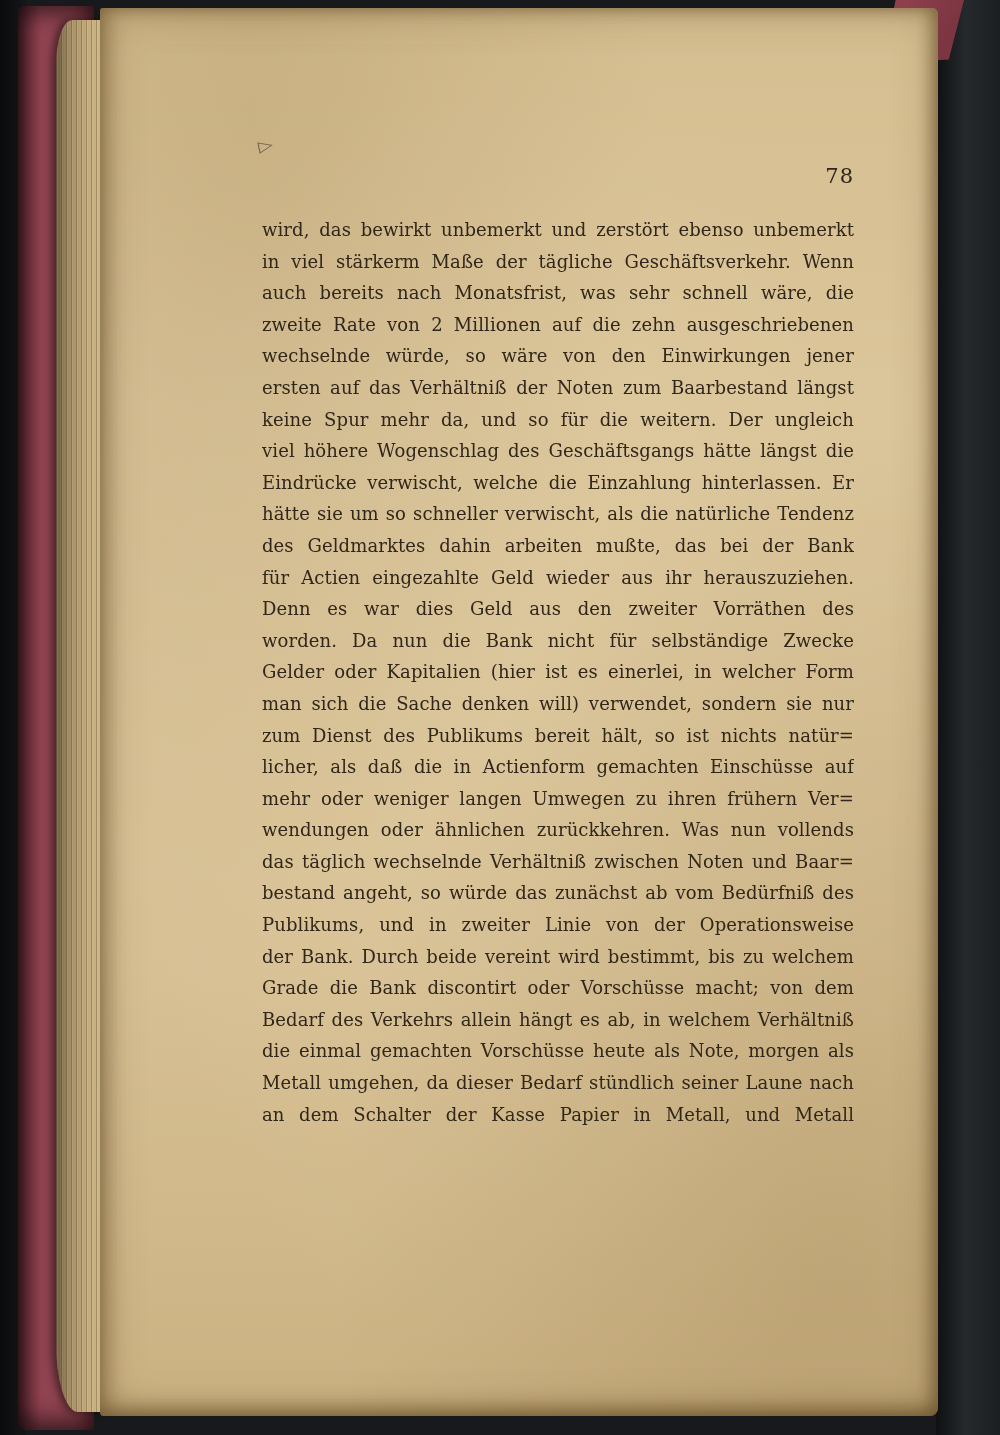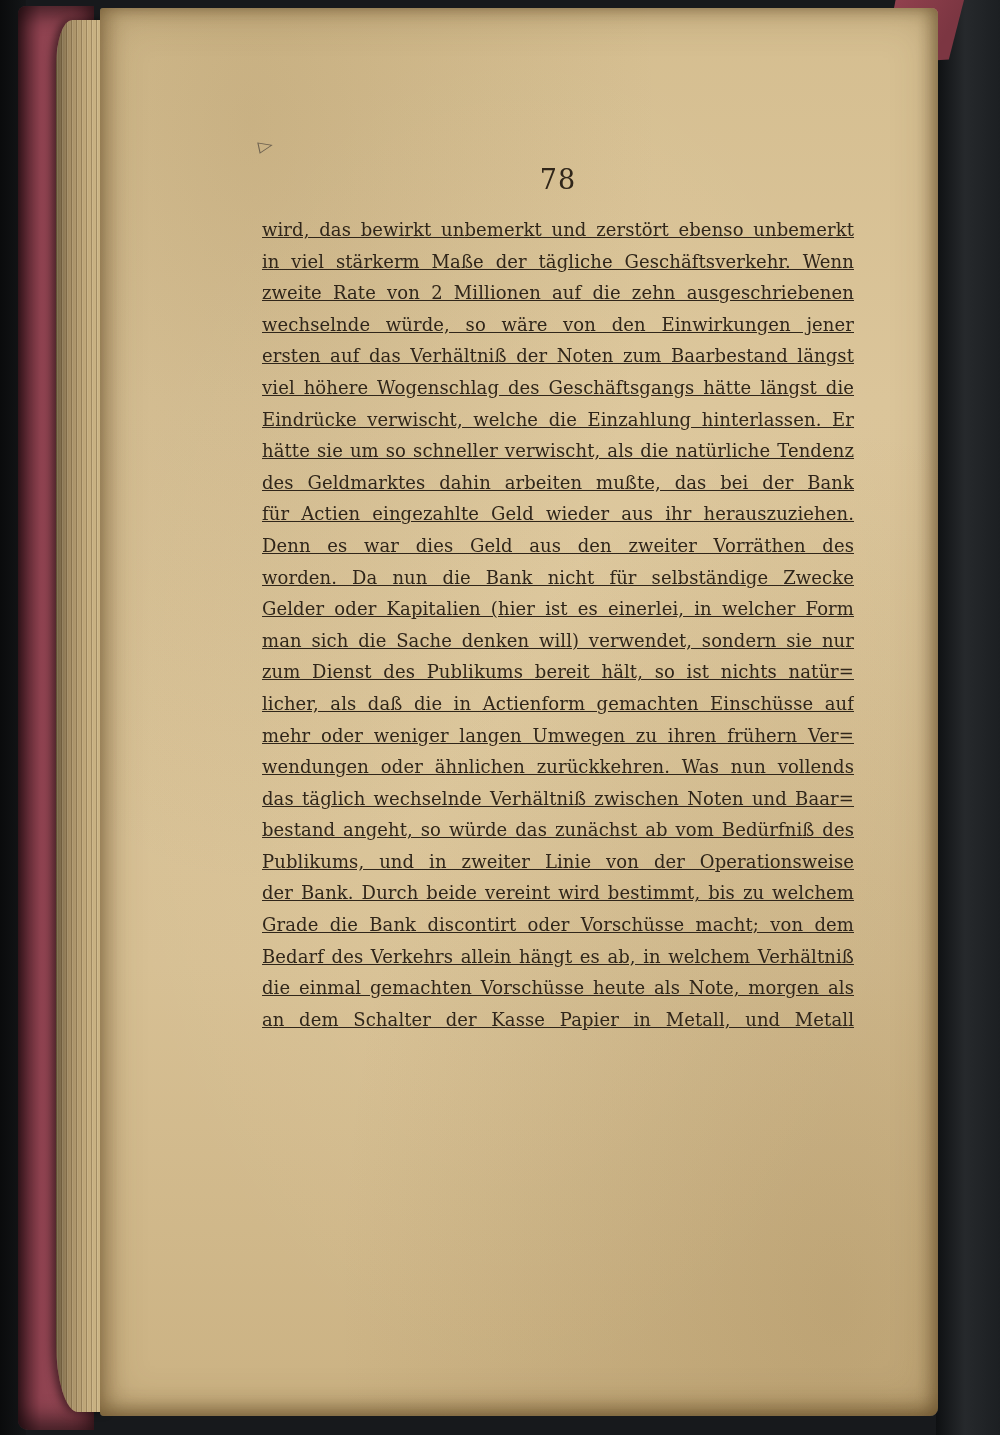--- a/index.html
+++ b/index.html
@@ -65,29 +65,28 @@
   }
 
   .margin-mark {
     position: absolute; left: 158px; top: 126px;
     font-size: 19px; color: #6e6250;
     transform: rotate(-12deg) scaleY(.8);
   }
 
   .page-number {
     position: absolute; left: 162px; top: 156px; width: 592px;
-    text-align: center;
-    font-size: 27px; letter-spacing: 1px;
+    text-align: right;
+    font-size: 21px; letter-spacing: 1px;
     color: var(--ink, #30261a);
   }
 
   .text-block {
     position: absolute; left: 162px; top: 206px; width: 592px;
     color: var(--ink, #30261a);
-    text-decoration: underline;
   }
   .text-block .line {
     height: 31.6px; line-height: 31.6px;
     font-size: 18px; letter-spacing: .1px;
     text-align: justify; text-align-last: justify;
     white-space: nowrap; overflow: hidden;
   }
 </style>
 </head>
 <body>
@@ -98,39 +97,42 @@
   <div class="cover-left"></div>
   <div class="page-stack"></div>
   <div class="cover-corner"></div>
 
   <div class="paper">
     <div class="margin-mark">▷</div>
     <div class="page-number">78</div>
     <div class="text-block">
         <div class="line">wird, das bewirkt unbemerkt und zerstört ebenso unbemerkt</div>
         <div class="line">in viel stärkerm Maße der tägliche Geschäftsverkehr. Wenn</div>
+        <div class="line">auch bereits nach Monatsfrist, was sehr schnell wäre, die</div>
         <div class="line">zweite Rate von 2 Millionen auf die zehn ausgeschriebenen</div>
         <div class="line">wechselnde würde, so wäre von den Einwirkungen jener</div>
         <div class="line">ersten auf das Verhältniß der Noten zum Baarbestand längst</div>
+        <div class="line">keine Spur mehr da, und so für die weitern. Der ungleich</div>
         <div class="line">viel höhere Wogenschlag des Geschäftsgangs hätte längst die</div>
         <div class="line">Eindrücke verwischt, welche die Einzahlung hinterlassen. Er</div>
         <div class="line">hätte sie um so schneller verwischt, als die natürliche Tendenz</div>
         <div class="line">des Geldmarktes dahin arbeiten mußte, das bei der Bank</div>
         <div class="line">für Actien eingezahlte Geld wieder aus ihr herauszuziehen.</div>
         <div class="line">Denn es war dies Geld aus den zweiter Vorräthen des</div>
         <div class="line">worden. Da nun die Bank nicht für selbständige Zwecke</div>
         <div class="line">Gelder oder Kapitalien (hier ist es einerlei, in welcher Form</div>
         <div class="line">man sich die Sache denken will) verwendet, sondern sie nur</div>
         <div class="line">zum Dienst des Publikums bereit hält, so ist nichts natür=</div>
         <div class="line">licher, als daß die in Actienform gemachten Einschüsse auf</div>
         <div class="line">mehr oder weniger langen Umwegen zu ihren frühern Ver=</div>
         <div class="line">wendungen oder ähnlichen zurückkehren. Was nun vollends</div>
         <div class="line">das täglich wechselnde Verhältniß zwischen Noten und Baar=</div>
         <div class="line">bestand angeht, so würde das zunächst ab vom Bedürfniß des</div>
         <div class="line">Publikums, und in zweiter Linie von der Operationsweise</div>
         <div class="line">der Bank. Durch beide vereint wird bestimmt, bis zu welchem</div>
         <div class="line">Grade die Bank discontirt oder Vorschüsse macht; von dem</div>
         <div class="line">Bedarf des Verkehrs allein hängt es ab, in welchem Verhältniß</div>
         <div class="line">die einmal gemachten Vorschüsse heute als Note, morgen als</div>
+        <div class="line">Metall umgehen, da dieser Bedarf stündlich seiner Laune nach</div>
         <div class="line">an dem Schalter der Kasse Papier in Metall, und Metall</div>
       </div>
   </div>
 </div>
 
 </body></html>

